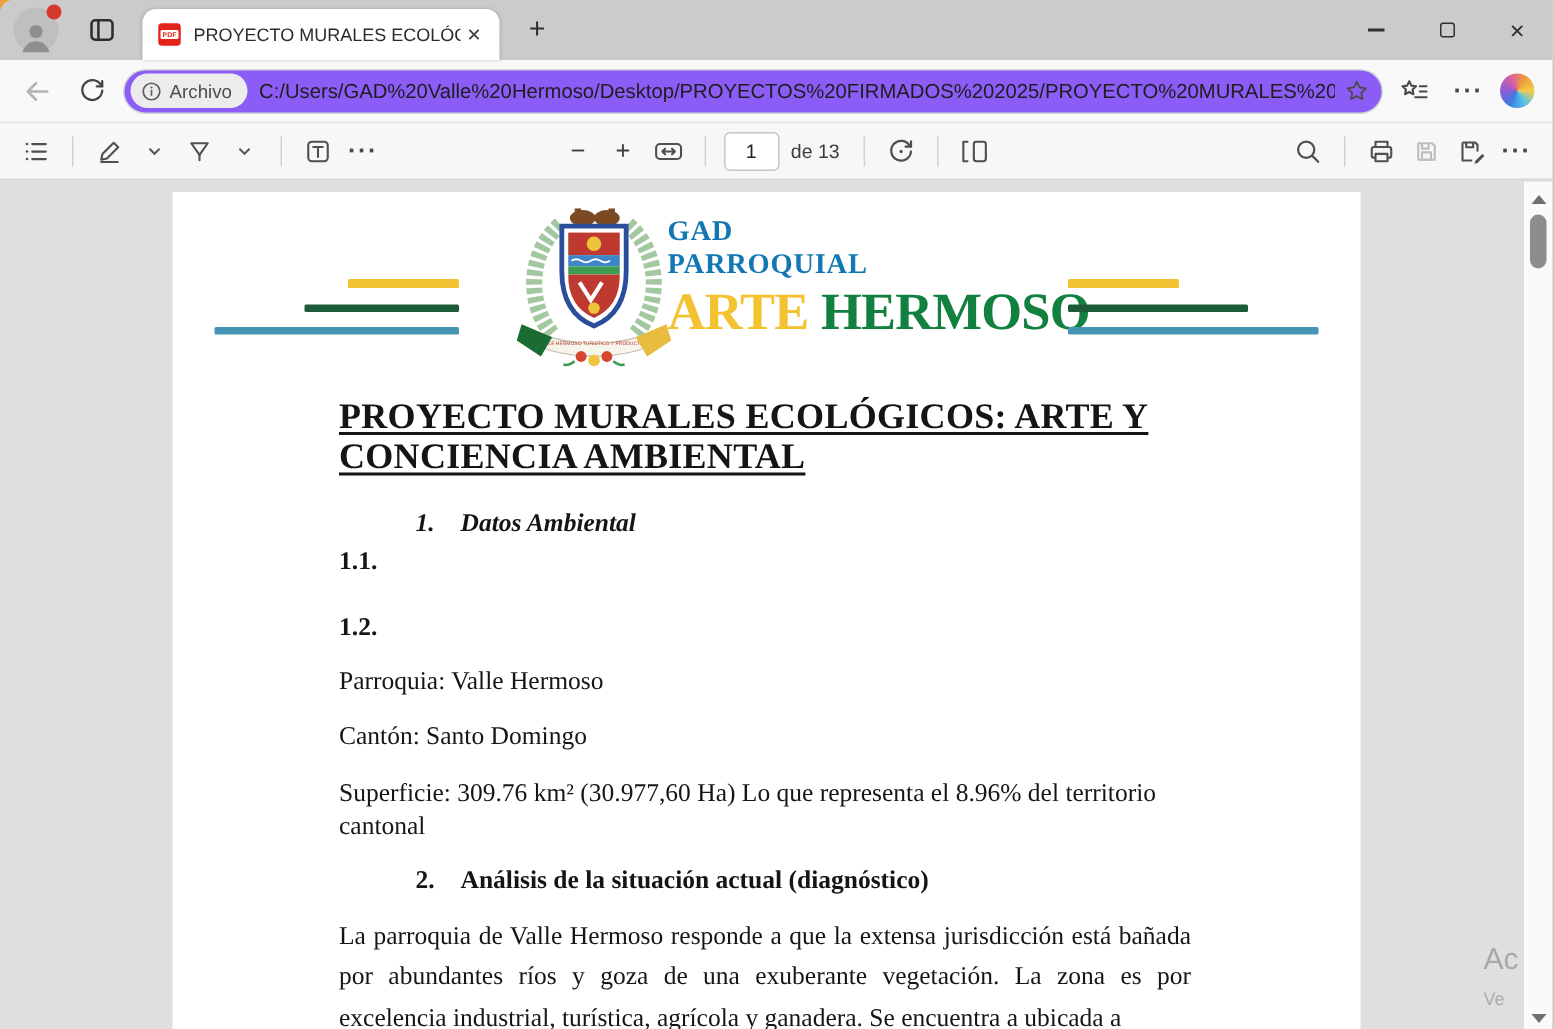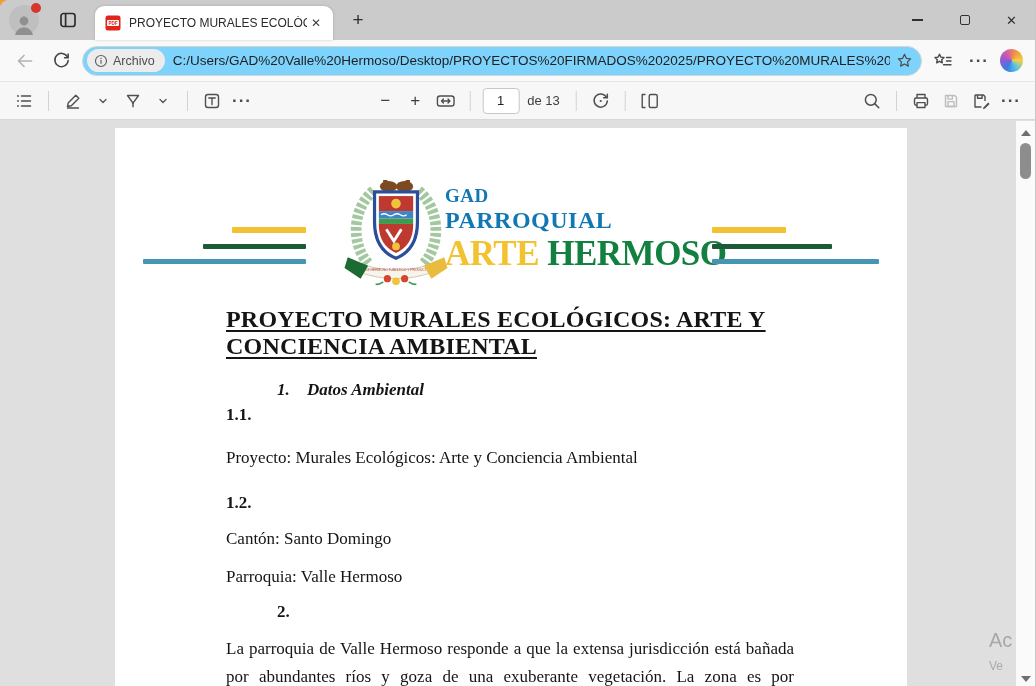--- a/index.html
+++ b/index.html
@@ -24,21 +24,21 @@
   .titlebar-spacer { flex:1; }
   .win-controls { display:flex; height:40px; }
   .win-btn { width:47px; height:40px; display:flex; align-items:center; justify-content:center; color:#303030; cursor:pointer; }
   .glyph-min { width:11px; height:1.4px; background:#303030; }
   .glyph-max { width:10px; height:10px; border:1.3px solid #303030; border-radius:2px; }
   .glyph-close { font-size:13px; line-height:1; }
 
   
   .navbar { height:42px; background:#F9F9F9; display:flex; align-items:center; padding:0 12px 0 10px; gap:6px; border-bottom:1px solid #E4E4E4; }
   .nav-btn { width:30px; height:30px; display:flex; align-items:center; justify-content:center; border-radius:6px; flex:0 0 auto; cursor:pointer; }
-  .url-pill { flex:1; height:30px; background:#7dd3fc; border:1px solid #D5D5D5; border-radius:15px; display:flex; align-items:center; padding:0 8px 0 4px; min-width:0; }
+  .url-pill { flex:1; height:30px; background:#8b5cf6; border:1px solid #D5D5D5; border-radius:15px; display:flex; align-items:center; padding:0 8px 0 4px; min-width:0; }
   .file-chip { height:23px; background:#ECECEC; border-radius:12px; display:flex; align-items:center; gap:5px; padding:0 10px 0 7px; flex:0 0 auto; cursor:pointer; }
   .file-chip-label { font-size:12.5px; color:#4E4E4E; }
   .url-text { flex:1; margin-left:8px; font-size:13.5px; color:#1E1E1E; white-space:nowrap; overflow:hidden; min-width:0; }
   .url-star { flex:0 0 auto; margin-left:6px; cursor:pointer; display:flex; }
   .more-dots { font-size:17px; letter-spacing:1px; color:#4A4A4A; font-weight:700; line-height:1; }
   .copilot { width:23px; height:23px; border-radius:50%; background:conic-gradient(from 210deg,#3E7DE0,#8A5BD6,#D85CA8,#EE9A3C,#F3CE4A,#54C2E8,#3E7DE0); cursor:pointer; }
 
   
   .pdftoolbar { height:38px; background:#F7F7F7; border-bottom:1px solid #D8D8D8; display:flex; align-items:center; padding:0 10px; position:relative; }
   .tool-group { display:flex; align-items:center; gap:2px; }
@@ -48,26 +48,26 @@
   .tool-sep { width:1px; height:20px; background:#D2D2D2; margin:0 8px; }
   .zoom-glyph { font-size:17px; color:#3E3E3E; line-height:1; font-weight:400; }
   .page-input { width:37px; height:26px; border:1px solid #C6C6C6; border-radius:4px; background:#fff; text-align:center; font-size:13px; color:#222; font-family:"Liberation Sans",sans-serif; margin:0 2px; }
   .page-count { font-size:13px; color:#3D3D3D; margin:0 6px 0 4px; white-space:nowrap; }
 
   
   .viewer { position:absolute; left:0; right:0; top:121px; bottom:0; background:#DFDFDF; overflow:hidden; }
   .pdf-page { position:absolute; left:115px; top:7px; width:792px; height:700px; background:#FFFFFF; }
 
   
-  .logo-block { position:relative; height:122px;margin-top:41px; }
+  .logo-block { position:relative; height:122px; }
   .hline { position:absolute; border-radius:1px; }
   .emblem { position:absolute; left:222px; top:6px; width:118px; height:114px; }
   .wordmark { position:absolute; left:330px; top:17px; line-height:1; }
   .wm-gad { font-size:19px; font-weight:800; letter-spacing:.5px; color:var(--blue-text,#1278B4); }
-  .wm-parroquial { font-size:24px; font-weight:800; letter-spacing:.5px; color:var(--blue-text,#1278B4); margin-top:3px; }
+  .wm-parroquial { font-size:19px; font-weight:800; letter-spacing:.5px; color:var(--blue-text,#1278B4); margin-top:3px; }
   .wm-big { font-size:35px; font-weight:800; letter-spacing:-.5px; margin-top:4px; white-space:nowrap; }
   .wm-valle { color:var(--yellow,#F2C230); }
   .wm-hermoso { color:var(--green-text,#12803E); }
 
   
   .doc { font-family:"Liberation Serif", serif; color:#151515; }
   .doc-title { margin:15px 0 0 111px; width:572px; font-size:24px; font-weight:700; line-height:1.12; text-decoration:underline; text-underline-offset:3px; letter-spacing:.2px; }
   .doc-h1 { margin:20px 0 0 162px; display:flex; font-size:17px; font-weight:700; font-style:italic; }
   .doc-h1 .h-num { width:30px; flex:0 0 auto; }
   .doc-h-sub { margin:5px 0 0 111px; display:flex; font-size:17px; font-weight:700; }
@@ -344,31 +344,32 @@
 
       <div class="doc-h1">
         <span class="h-num">1.</span>
         <span>Datos Ambiental</span>
       </div>
 
       <div class="doc-h-sub">
         <span class="h-num">1.1.</span>
       </div>
 
-      <p class="doc-p mt-lg">Proyecto: Murales Ecológicos: Arte y Conciencia Ambiental</p>
 
       <div class="doc-h-sub" style="margin-top:24px;">
         <span class="h-num">1.2.</span>
       </div>
 
+      <p class="doc-p">Parroquia: Valle Hermoso</p>
       <p class="doc-p">Cantón: Santo Domingo</p>
-      <p class="doc-p">Parroquia: Valle Hermoso</p>
+      <p class="doc-p">Superficie: 309.76 km² (30.977,60 Ha) Lo que representa el 8.96% del territorio cantonal</p>
 
       <div class="doc-h2">
         <span class="h-num">2.</span>
+        <span>Análisis de la situación actual (diagnóstico)</span>
       </div>
 
       <p class="doc-p justify">La parroquia de Valle Hermoso responde a que la extensa jurisdicción está bañada por abundantes ríos y goza de una exuberante vegetación. La zona es por excelencia industrial, turística, agrícola y ganadera. Se encuentra a ubicada a</p>
     </div>
 
     <div class="scrollbar">
       <div class="sb-up"></div>
       <div class="sb-thumb"></div>
       <div class="sb-down"></div>
     </div>

